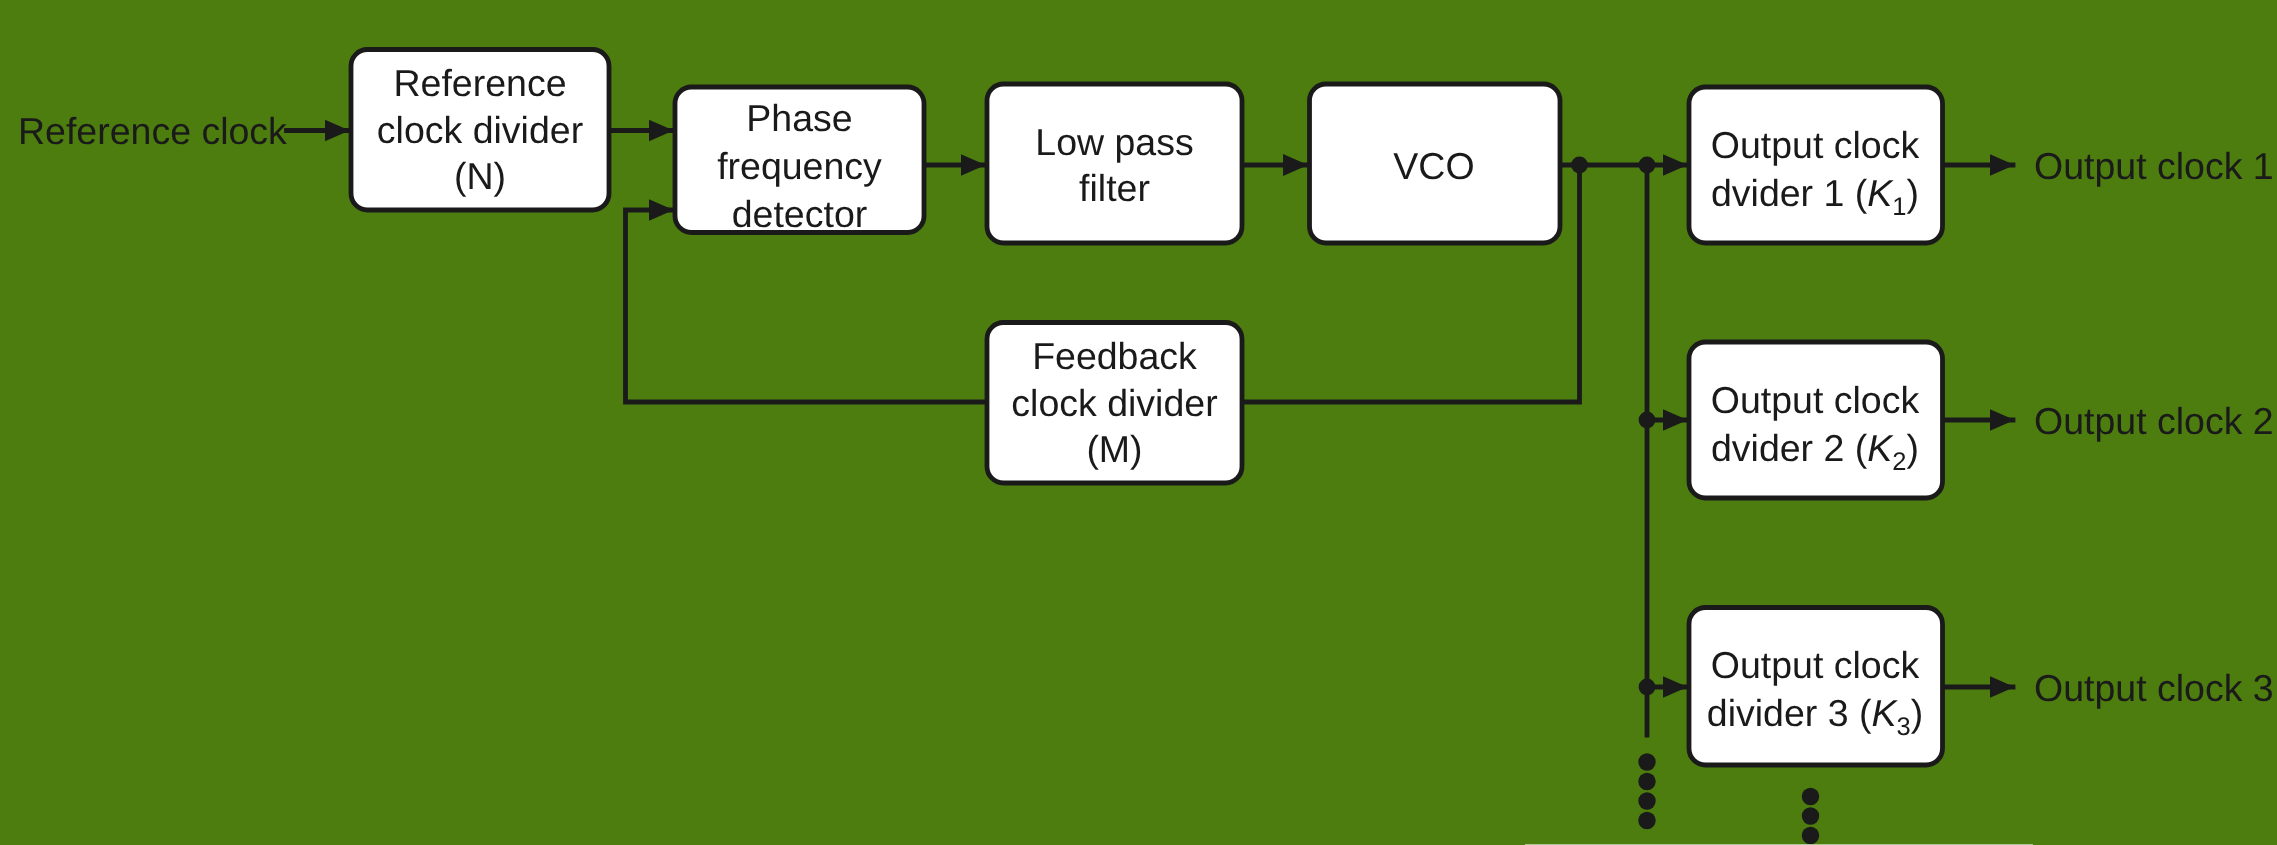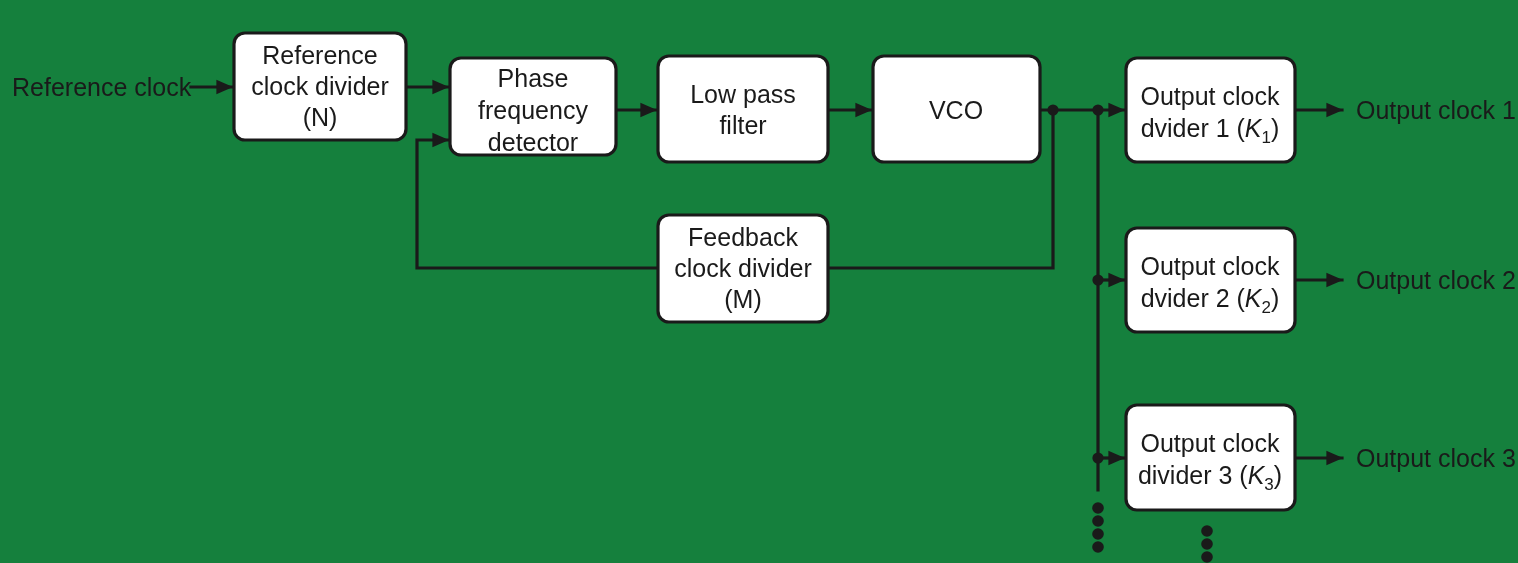--- a/index.html
+++ b/index.html
@@ -8,21 +8,21 @@
     padding: 0;
     background: #ffffff;
   }
   body {
     font-family: "Liberation Sans", sans-serif;
   }
   #diagram-root {
     position: relative;
     width: 1518px;
     height: 563px;
-    background: #15803d;
+    background: #4d7c0f;
     overflow: hidden;
   }
   svg#pll-svg {
     display: block;
     width: 1518px;
     height: 563px;
   }
   .blk-rect {
     fill: #ffffff;
     stroke: #1a1a1a;

